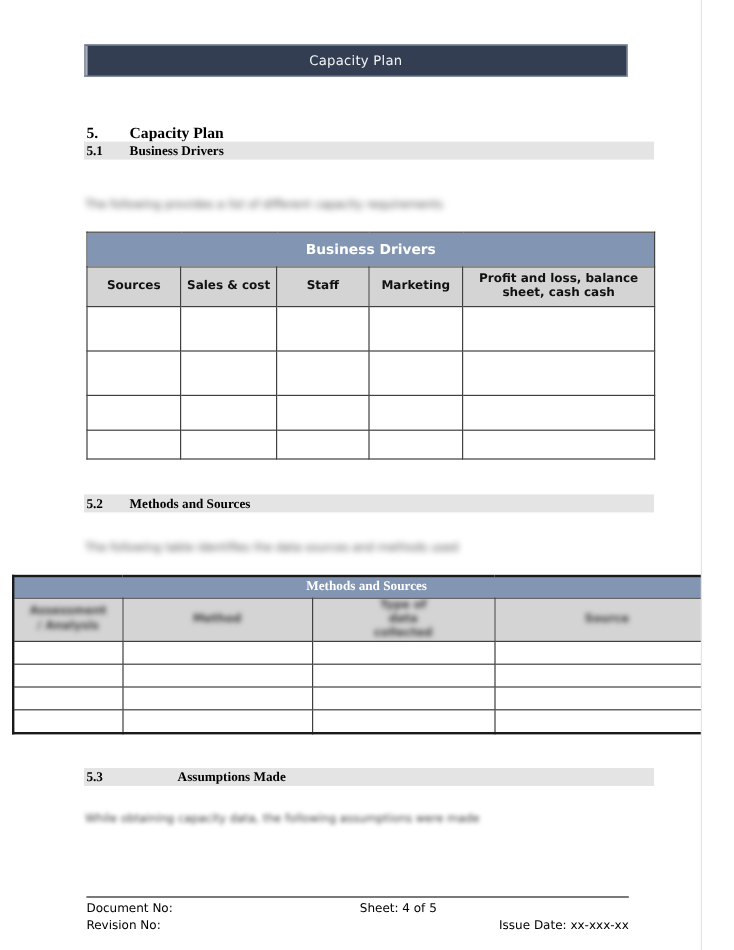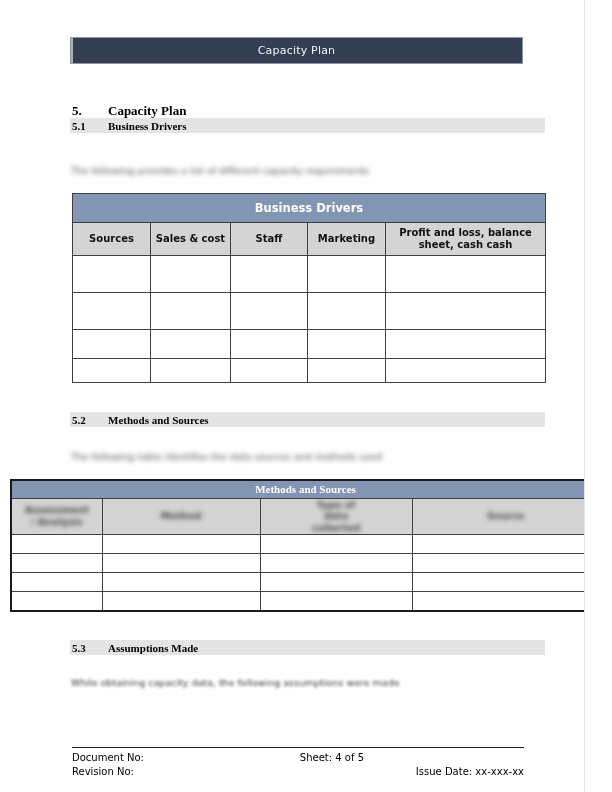--- a/index.html
+++ b/index.html
@@ -53,21 +53,21 @@
     background: #e4e4e4;
     display: flex; align-items: center;
     font-family: "Liberation Serif", "DejaVu Serif", serif;
     font-weight: bold;
     font-size: 11px;
     color: #000;
   }
   .sec-bar .num { width: 38px; padding-left: 2px; }
   .bar-51 { top: 118px; }
   .bar-52 { top: 412px; }
-  .bar-53 { top: 640px; }
+  .bar-53 { top: 640px; gap: 40px; }
 
   
   .blurred {
     position: absolute;
     left: 71px;
     font-size: 9.5px;
     color: #4a4a4a;
     white-space: nowrap;
     filter: blur(2.6px);
   }

